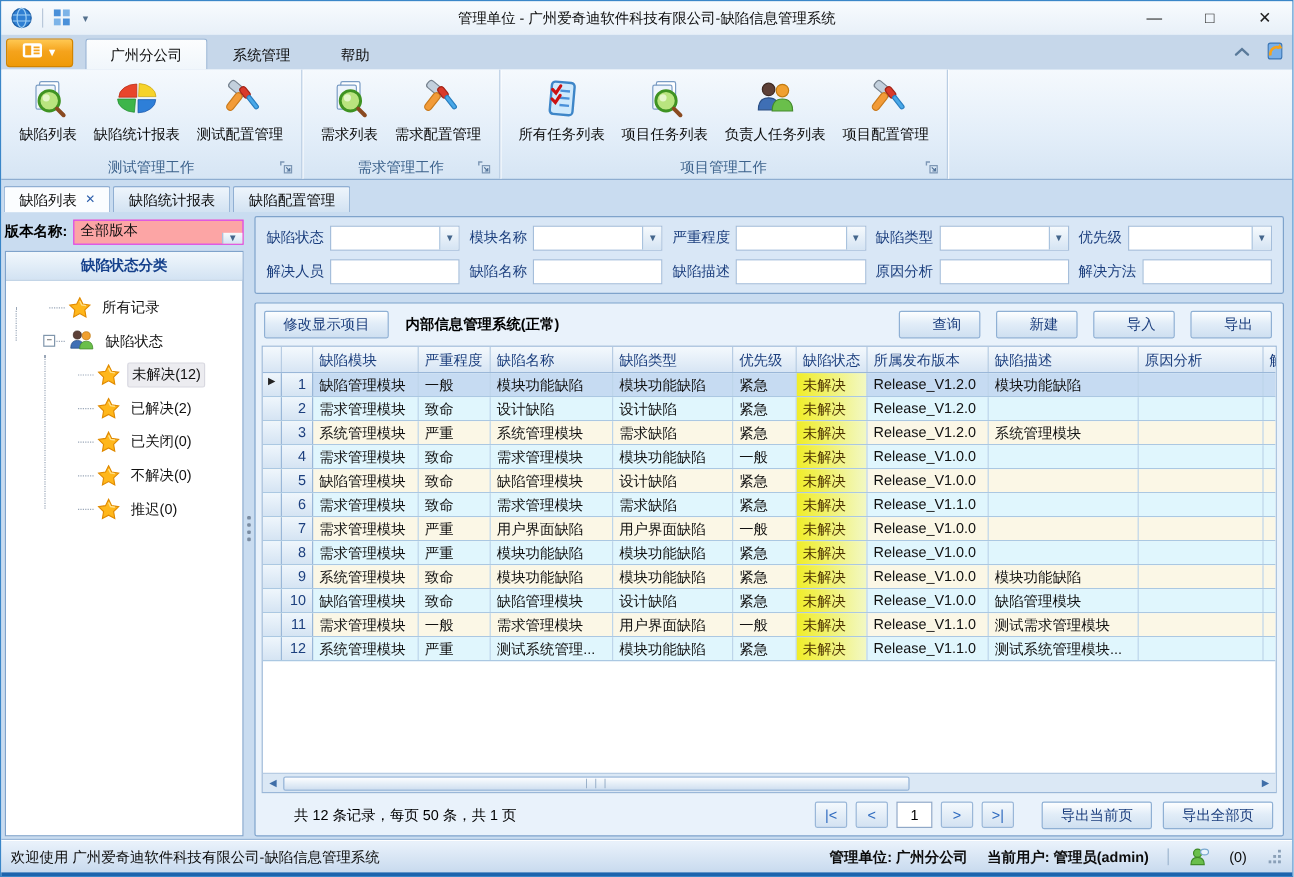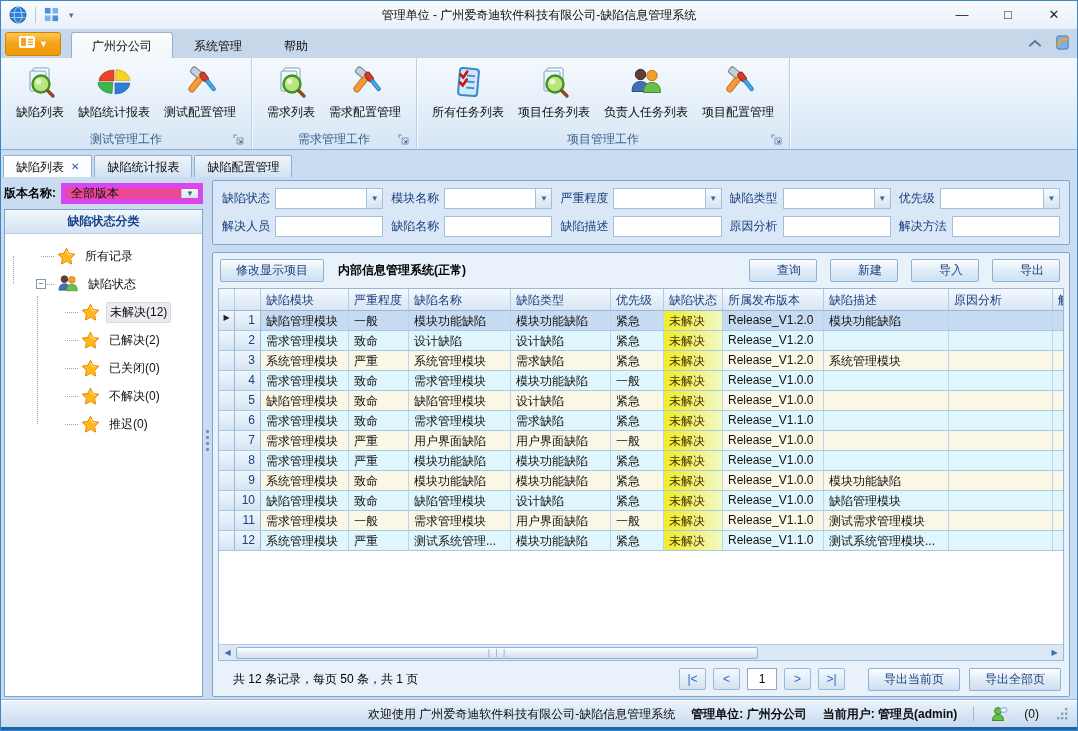--- a/index.html
+++ b/index.html
@@ -40,21 +40,21 @@
   .dtab { padding:0 12px; line-height:20px; background:linear-gradient(#eef5fc,#d2e2f2); border:1px solid #90afd3; border-bottom:none; border-radius:2px 2px 0 0; display:flex; align-items:center; gap:7px; color:#0c0c0c; }
   .dtab.active { background:#fbfdff; }
   .dclose { color:#2a5caa; font-size:10px; font-weight:bold; }
 
   
   .content { flex:1; display:flex; background:#c9dcf0; padding-top:3px; min-height:0; }
 
   .sidebar { width:202px; display:flex; flex-direction:column; padding:1px 0 3px 3px; min-height:0; }
   .version-row { height:24px; display:flex; align-items:center; gap:5px; margin-bottom:4px; }
   .vlabel { font-weight:bold; color:#000; white-space:nowrap; }
-  .combo { flex:1; height:21px; background:#ec4899; border:5px solid #d946ef; display:flex; align-items:center; }
+  .combo { flex:1; height:21px; background:#fca5a5; border:1px solid #d946ef; display:flex; align-items:flex-end; }
   .combo .val { flex:1; padding:2px 5px; overflow:hidden; white-space:nowrap; }
   .combo .caret { width:17px; background:linear-gradient(#f6fafd,#d5e4f3); border-left:1px solid #a9c3de; color:#44668c; font-size:8px; display:flex; align-items:center; justify-content:center; }
   .treebox { flex:1; border:1px solid #7fa3cb; background:#fff; display:flex; flex-direction:column; min-height:0; }
   .tree-header { height:24px; flex:0 0 auto; background:linear-gradient(#f1f7fc,#d3e3f3); border-bottom:1px solid #b5cbe2; color:#16418c; font-weight:bold; text-align:center; line-height:23px; }
   .tree { flex:1; position:relative; padding-top:8px; overflow:hidden; }
   .tree-item { position:relative; height:28px; display:flex; align-items:center; gap:6px;margin-left:28px; }
   .tree-item.l0 { padding-left:24px; }
   .tree-item.l1 { padding-left:48px; }
   .tree-item::before { content:""; position:absolute; top:50%; width:13px; border-top:1px dotted #9aa7b8; }
   .tree-item.l0::before { left:8px; }
@@ -103,30 +103,30 @@
   .g-cell.status { background:linear-gradient(90deg,#f0ed29,#f2f8c4); color:#4c3200; }
   .g-cell.ind { padding:2px 2px; font-size:8px; color:#222; text-align:center; }
 
   .hscroll { height:16px; flex:0 0 auto; background:#dbe8f5; border-top:1px solid #b7cce3; display:flex; align-items:center; padding:0 1px; }
   .hscroll .arr { width:15px; text-align:center; font-size:8px; color:#3f6ea8; }
   .hscroll .thumb { width:62%; height:12px; margin:0 1px; background:linear-gradient(#fdfeff,#cfdff0); border:1px solid #93b2d6; border-radius:2px; display:flex; align-items:center; justify-content:center; }
   .hscroll .grip3 { color:#8aa4c0; font-size:8px; letter-spacing:1px; line-height:8px; }
   .hscroll .spacer { flex:1; }
 
   .gfooter { height:30px; flex:0 0 auto; display:flex; align-items:center; gap:9px; padding:6px 3px 0; }
-  .summary { color:#000; margin-left:12px; white-space:nowrap; }
+  .summary { color:#000; margin-left:24px; white-space:nowrap; }
   .pager { margin-left:auto; display:flex; gap:7px; align-items:center; }
   .pgbtn { width:27px; height:22px; background:linear-gradient(#f4f9fd,#d3e2f2); border:1px solid #9ab7d8; border-radius:2px; color:#2f6bbf; text-align:center; line-height:20px; font:inherit; }
   .pgbox { width:30px; height:22px; border:1px solid #8fa8c8; background:#fff; text-align:center; font:inherit; }
   .gfooter .exp { margin-left:14px; }
   .gfooter .exp2 { margin-left:0; }
 
   
   .statusbar { height:30px; flex:0 0 auto; background:linear-gradient(#eaf2fb,#c8daee); border-top:1px solid #ffffff; box-shadow:0 -1px 0 #9ab7d8; border-bottom:3px solid #1d64ad; display:flex; align-items:center; padding:0 8px; gap:16px; }
-  .sb-left { flex:1; white-space:nowrap; color:#0c0c0c;text-align:right; }
+  .sb-left { flex:1; white-space:nowrap; color:#0c0c0c; }
   .sb-item { white-space:nowrap; color:#0c0c0c; }
   .sb-bold { font-weight:bold; }
   .sb-sep { width:1px; height:14px; background:#9fb6cf; }
   .sb-grip { display:inline-flex; margin-left:2px; }
 </style>
 </head>
 <body>
 
 <div class="window">
 

